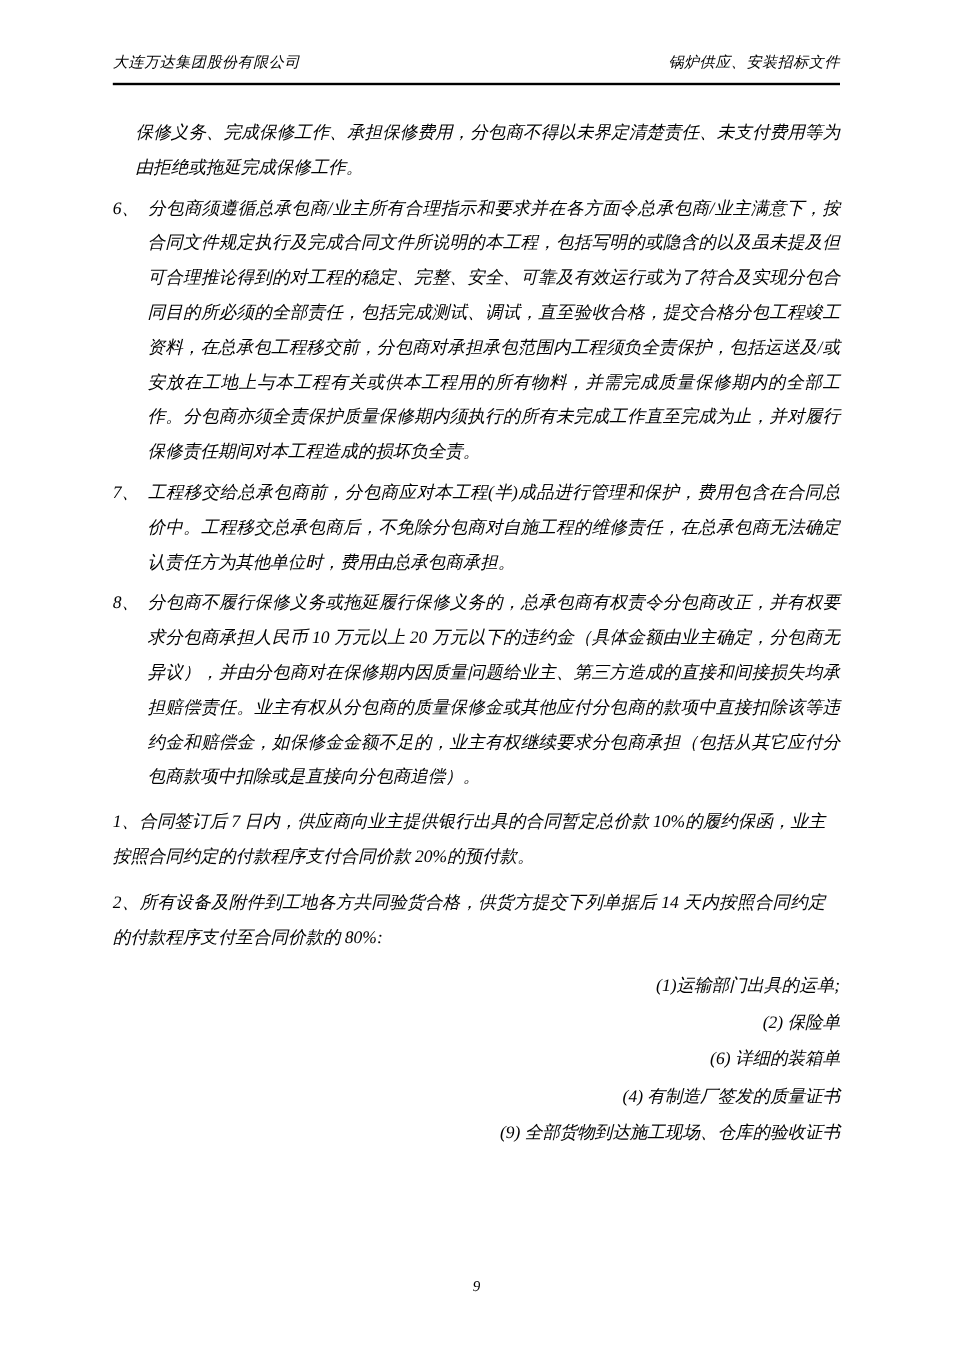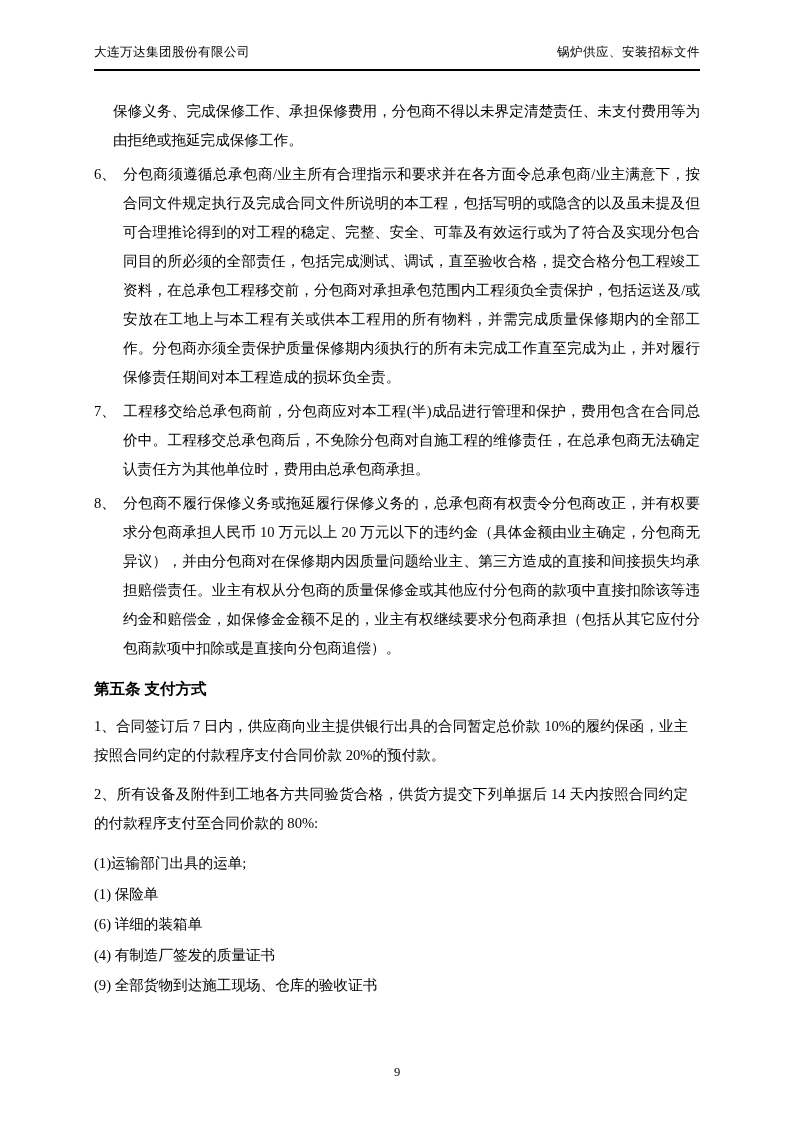--- a/index.html
+++ b/index.html
@@ -1,15 +1,15 @@
 <!DOCTYPE html>
 <html lang="zh"><head>
 <meta charset="utf-8">
 <style>
-  * { margin: 0; padding: 0; box-sizing: border-box; }
+  * { margin: 0; padding: 0; box-sizing: border-box; font-style: italic; }
   html, body { background: #ffffff; }
   body {
     font-family: "Liberation Serif", "DejaVu Serif", serif;
     color: #000;
   }
   .page {
     position: relative;
     width: 794px;
     height: 1122px;
     margin: 0 auto;
@@ -43,21 +43,21 @@
     width: 29px;
     text-indent: 0;
   }
   .section-heading {
     font-weight: bold;
     font-size: 15.5px;
     margin: 11px 0 9px 0;
     text-indent: 0;
   }
   .pay-para { margin: 8px 12px 10px 0; }
-  .doc-line { line-height: 30.5px; text-align: left; }
+  .doc-line { line-height: 30.5px; text-align: right; }
   .footer {
     position: absolute;
     bottom: 42px;
     left: 0;
     width: 100%;
     text-align: center;
     font-size: 12.5px;
   }
 </style>
 </head>
@@ -73,28 +73,27 @@
   <div class="body-text">
 
     <p class="para cont-para">保修义务、完成保修工作、承担保修费用，分包商不得以未界定清楚责任、未支付费用等为由拒绝或拖延完成保修工作。</p>
 
     <p class="para num-item"><span class="num">6、</span><span>分包商须遵循总承包商/业主所有合理指示和要求并在各方面令总承包商/业主满意下，按合同文件规定执行及完成合同文件所说明的本工程，包括写明的或隐含的以及虽未提及但可合理推论得到的对工程的稳定、完整、安全、可靠及有效运行或为了符合及实现分包合同目的所必须的全部责任，包括完成测试、调试，直至验收合格，提交合格分包工程竣工资料，在总承包工程移交前，分包商对承担承包范围内工程须负全责保护，包括运送及/或安放在工地上与本工程有关或供本工程用的所有物料，并需完成质量保修期内的全部工作。分包商亦须全责保护质量保修期内须执行的所有未完成工作直至完成为止，并对履行保修责任期间对本工程造成的损坏负全责。</span></p>
 
     <p class="para num-item"><span class="num">7、</span><span>工程移交给总承包商前，分包商应对本工程(半)成品进行管理和保护，费用包含在合同总价中。工程移交总承包商后，不免除分包商对自施工程的维修责任，在总承包商无法确定认责任方为其他单位时，费用由总承包商承担。</span></p>
 
     <p class="para num-item"><span class="num">8、</span><span>分包商不履行保修义务或拖延履行保修义务的，总承包商有权责令分包商改正，并有权要求分包商承担人民币 10 万元以上 20 万元以下的违约金（具体金额由业主确定，分包商无异议），并由分包商对在保修期内因质量问题给业主、第三方造成的直接和间接损失均承担赔偿责任。业主有权从分包商的质量保修金或其他应付分包商的款项中直接扣除该等违约金和赔偿金，如保修金金额不足的，业主有权继续要求分包商承担（包括从其它应付分包商款项中扣除或是直接向分包商追偿）。</span></p>
 
-    <p class="section-heading">第五条 支付方式</p>
 
     <p class="para pay-para">1、合同签订后 7 日内，供应商向业主提供银行出具的合同暂定总价款 10%的履约保函，业主按照合同约定的付款程序支付合同价款 20%的预付款。</p>
 
     <p class="para pay-para">2、所有设备及附件到工地各方共同验货合格，供货方提交下列单据后 14 天内按照合同约定的付款程序支付至合同价款的 80%:</p>
 
     <p class="doc-line">(1)运输部门出具的运单;</p>
-    <p class="doc-line">(1) 保险单</p>
+    <p class="doc-line">(2) 保险单</p>
     <p class="doc-line">(6) 详细的装箱单</p>
     <p class="doc-line">(4) 有制造厂签发的质量证书</p>
     <p class="doc-line">(9) 全部货物到达施工现场、仓库的验收证书</p>
 
   </div>
 
   <div class="footer">
     <span>9</span>
   </div>
 

